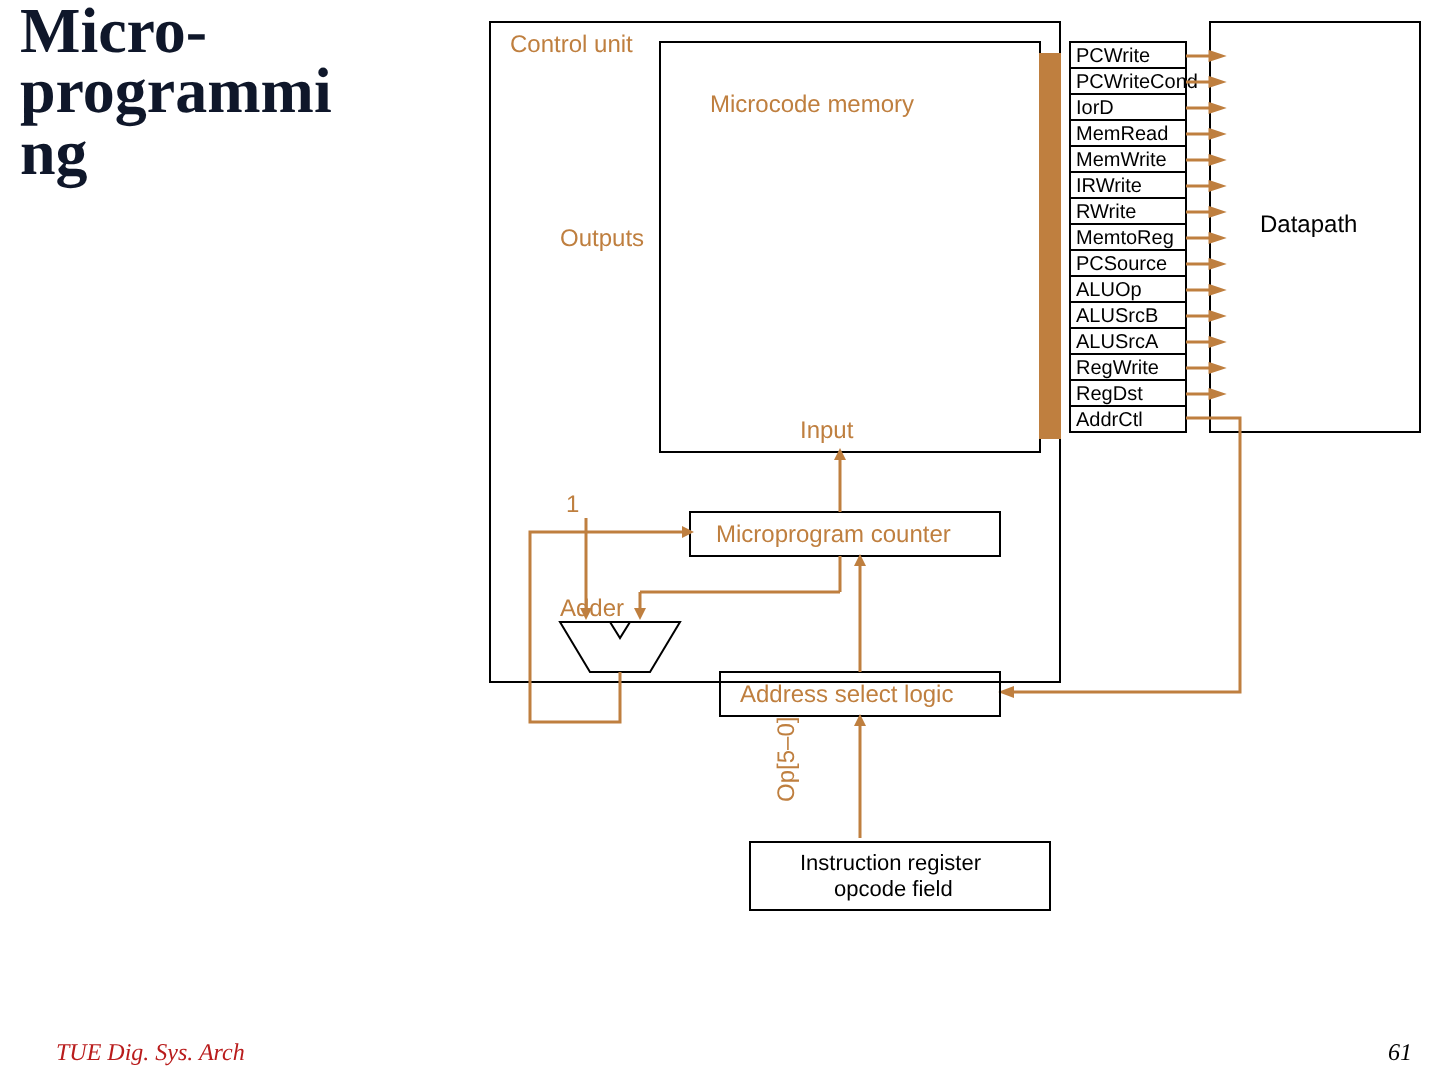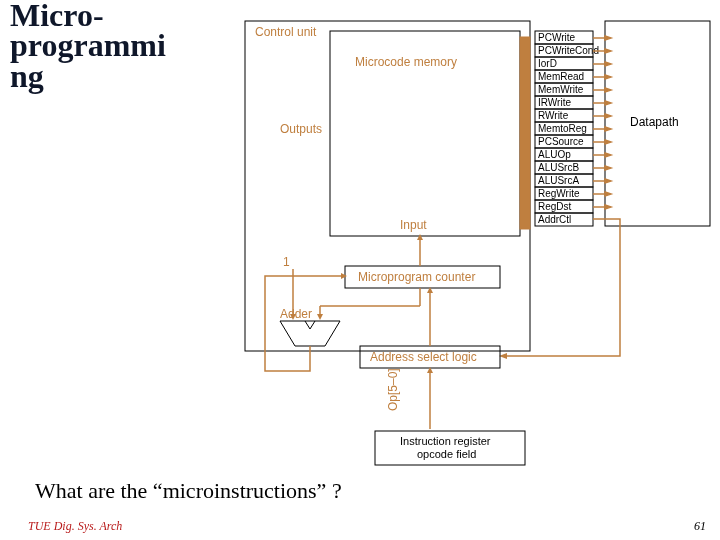--- a/index.html
+++ b/index.html
@@ -1,36 +1,35 @@
 <!DOCTYPE html>
 <html><head>
 <meta charset="utf-8">
 <style>
   html,body{margin:0;padding:0;width:720px;height:540px;font-family:Arial,Helvetica,sans-serif;background:#fff;overflow:hidden}
   .slide{position:relative;width:720px;height:540px}
   .title{position:absolute;left:10px;top:0;width:220px;font-family:"Times New Roman",Times,serif;font-size:32px;font-weight:bold;color:#0f172a;line-height:0.95}
   .question{position:absolute;left:35px;top:478px;font-family:"Times New Roman",Times,serif;font-size:22px;color:#000}
   .footer-left{position:absolute;left:28px;bottom:6px;font-family:"Times New Roman",Times,serif;font-style:italic;font-size:12px;color:#b91c1c}
   .footer-right{position:absolute;right:14px;bottom:6px;font-family:"Times New Roman",Times,serif;font-style:italic;font-size:12px;color:#000}
-  .diagram{position:absolute;left:225px;top:11px;width:490px;height:470px}
+  .diagram{position:absolute;left:225px;top:1px;width:490px;height:470px}
   .diagram svg{width:100%;height:100%}
   .dlabel{font-family:Arial,sans-serif;font-size:12px;fill:#bf7f3f}
   .siglabel{font-family:Arial,sans-serif;font-size:10px;fill:#000}
   .blk{fill:none;stroke:#000;stroke-width:1}
   .wire{fill:none;stroke:#bf7f3f;stroke-width:1.5}
   .wireB{fill:none;stroke:#000;stroke-width:1}
   .bar{fill:#bf7f3f;stroke:#bf7f3f}
   .arrow{fill:#bf7f3f}
 </style>
 </head>
 <body>
 
 <div class="slide">
   <div class="title">Micro-programmi<br>ng</div>
-  <div class="question">What are the “microinstructions” ?</div>
   <div class="footer-left">TUE Dig. Sys. Arch</div>
   <div class="footer-right">61</div>
 
   <div class="diagram">
     <svg viewBox="0 0 490 470">
 
       <rect class="wireB" x="20" y="10" width="285" height="330"></rect>
       <text class="dlabel" x="30" y="25">Control unit</text>
 
       <rect class="blk" x="105" y="20" width="190" height="205"></rect>

